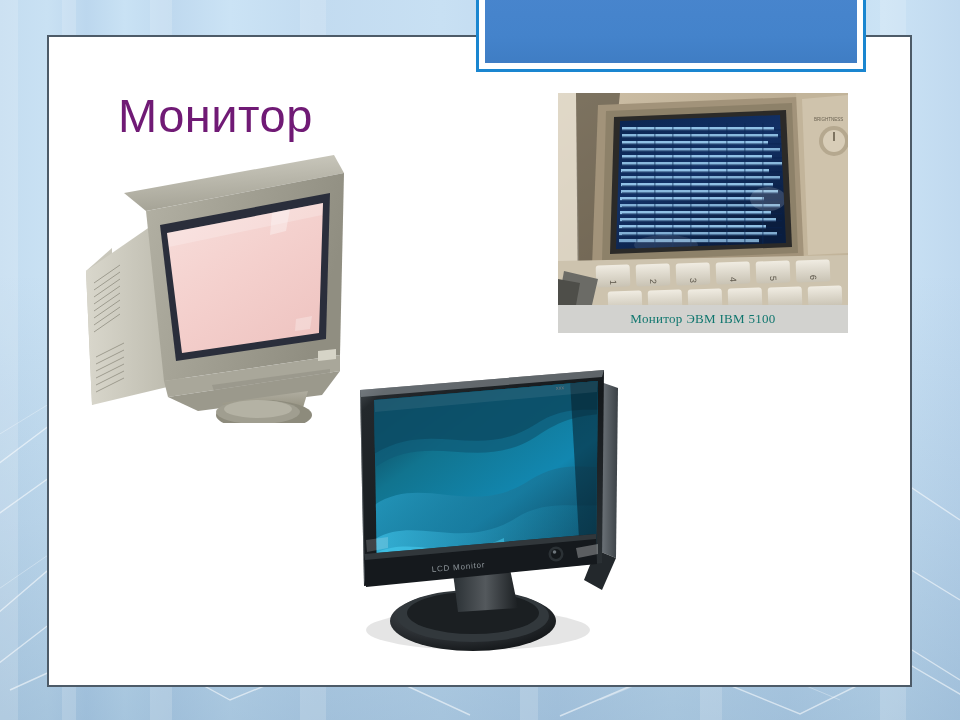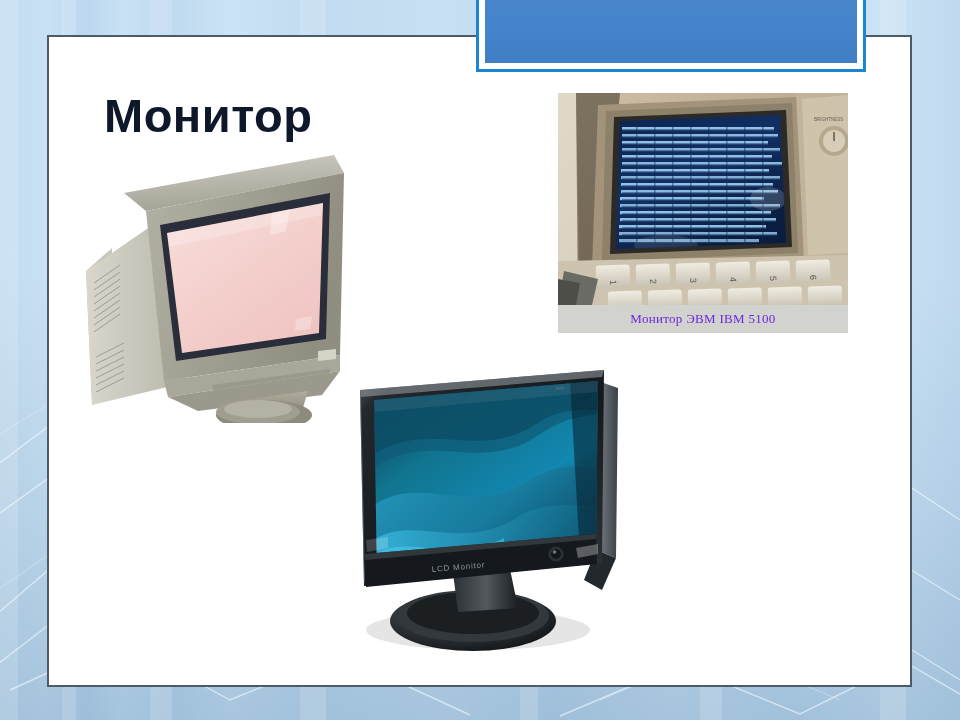--- a/index.html
+++ b/index.html
@@ -46,23 +46,23 @@
     background:#ffffff;
     padding:6px;
   }
   .banner-fill{
     width:100%;height:100%;
     background:linear-gradient(to bottom,#4a86ce 0%,#4483cb 70%,#3f7dc4 100%);
   }
 
   
   .title{
-    position:absolute;left:104px;top:88px;
-    font-size:47px;font-weight:bold;
-    color:#0f172a;
+    position:absolute;left:118px;top:88px;
+    font-size:47px;font-weight:normal;
+    color:#701a75;
     letter-spacing:.5px;
     white-space:nowrap;
   }
 
   
   .crt{position:absolute;left:72px;top:143px;width:282px;height:280px;}
   .crt svg{width:100%;height:100%;display:block;}
 
   
   .lcd{position:absolute;left:340px;top:358px;width:302px;height:300px;}
@@ -73,21 +73,21 @@
     position:absolute;left:558px;top:93px;width:290px;height:240px;
     background:#cfcfcb;overflow:hidden;
   }
   .photo-img{position:absolute;left:0;top:0;width:290px;height:212px;overflow:hidden;}
   .photo-img svg{width:100%;height:100%;display:block;}
   .photo-cap{
     position:absolute;left:0;right:0;top:212px;height:28px;
     background:#d2d2cf;
     display:flex;align-items:center;justify-content:center;
     font-family:"Liberation Serif", serif;
-    font-size:13px;color:#6d28d9;letter-spacing:.3px;
+    font-size:13px;color:#0f766e;letter-spacing:.3px;
   }
 </style>
 </head>
 <body>
 
 <div class="slide">
 
   <div class="bg">
     <div class="bg-stripe" style="left:0px;width:18px;"></div>
     <div class="bg-stripe" style="left:62px;width:14px;"></div>

